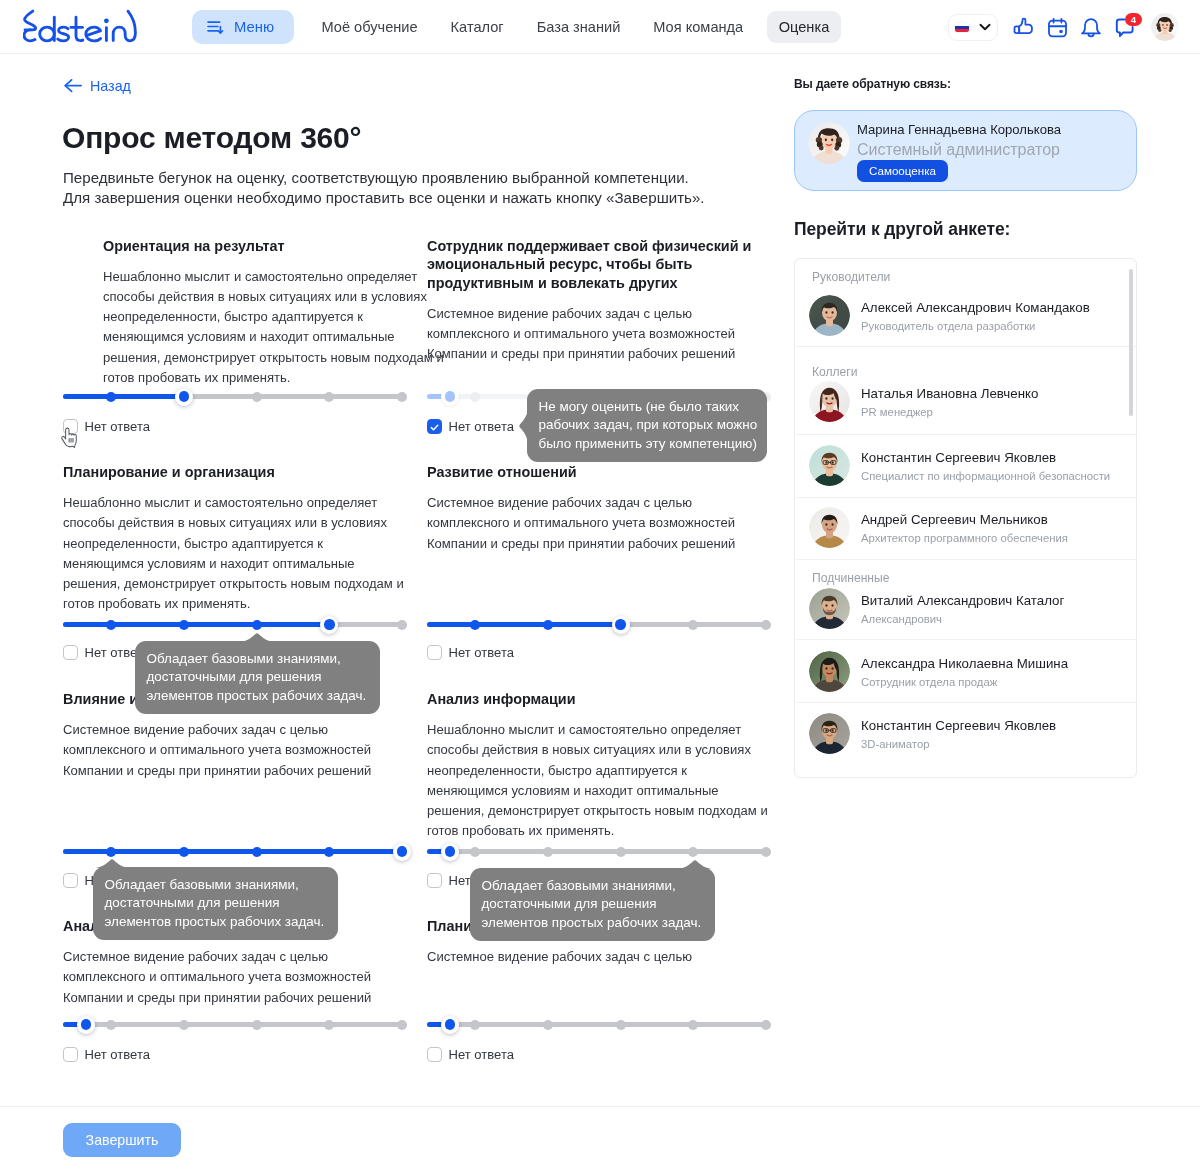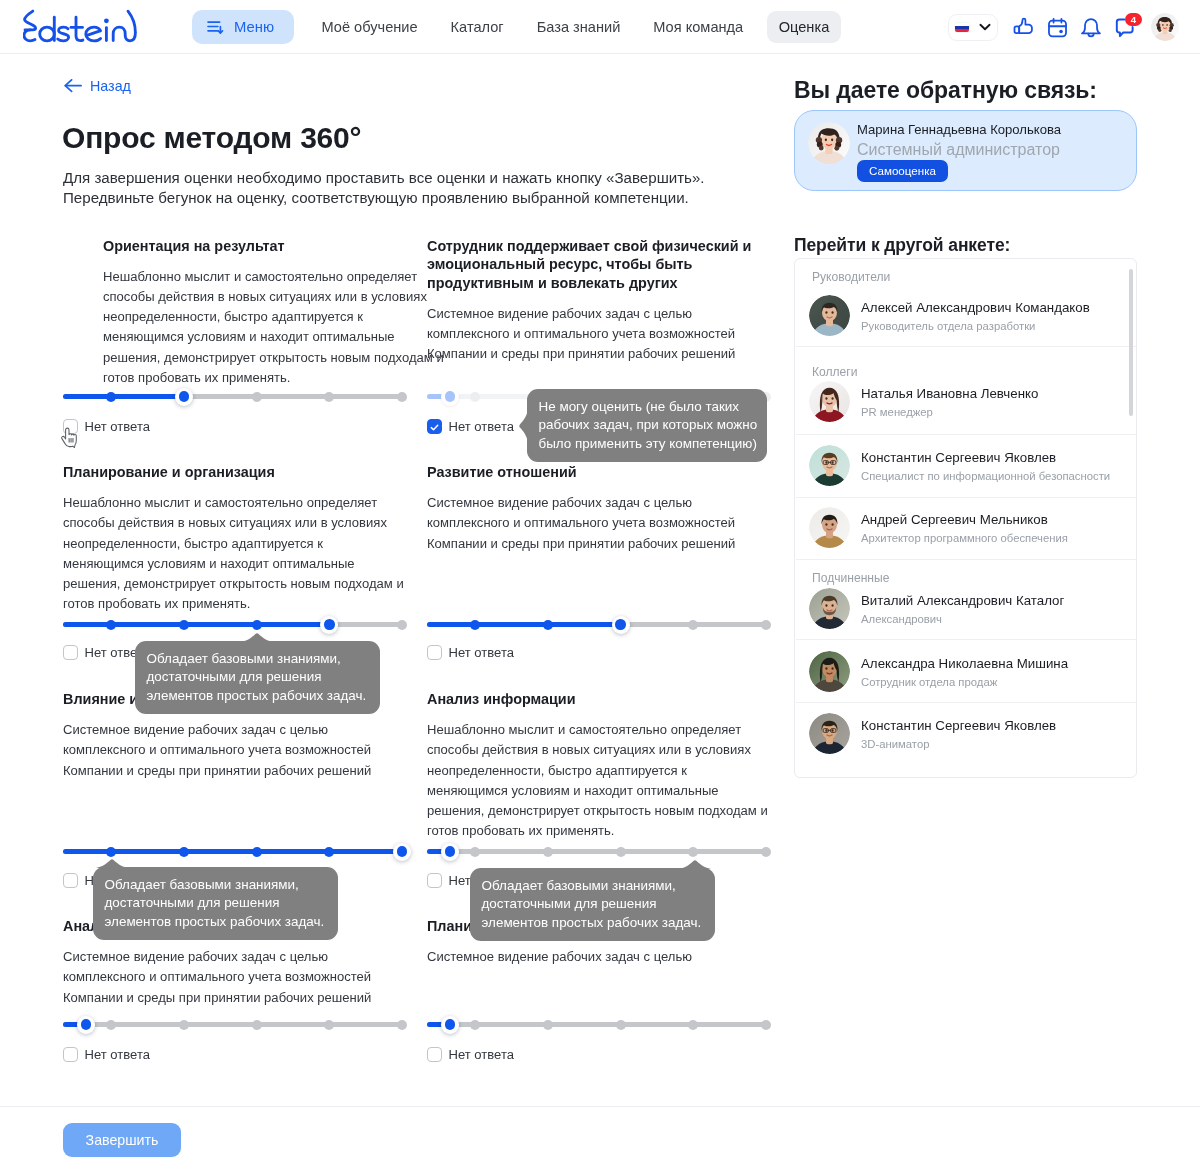--- a/index.html
+++ b/index.html
@@ -75,34 +75,34 @@
              background:#808080; border-radius:11px; }
   .tip .arw { position:absolute; }
   .tip .tx { position:relative; padding:8.5px 0 0 11.5px; white-space:pre-line; }
 
   .footer-line { position:absolute; left:0; top:1106px; width:1200px; height:1px; background:#eceef1; }
   .finish { position:absolute; left:63px; top:1123px; width:118px; height:34px; border-radius:9px;
             background:#6fa8f7; color:#fff; font-size:14.2px; display:flex; align-items:center;
             justify-content:center; }
 
   
-  .s-h1 { position:absolute; left:0; top:23px; font-size:23px; font-weight:700;
+  .s-h1 { position:absolute; left:0; top:23px; font-size:12px; font-weight:700;
           color:#1b1e24; letter-spacing:-0.1px; }
   .fb-card { position:absolute; left:0px; top:56px; width:343px; height:81px;
              background:#dcebfd; border:1.4px solid #9dc6fb; border-radius:20px;padding-left:22px; }
   .fb-card .av { position:absolute; left:13px; top:11px; width:42px; height:42px;
                  border-radius:50%; overflow:hidden; }
   .fb-name { position:absolute; left:62px; top:11px; font-size:13.1px; color:#1b1e24; }
   .fb-role { position:absolute; left:62px; top:30px; font-size:16px; color:#a0a6ae; }
   .fb-tag { position:absolute; left:62px; top:49px; background:#1150e0; color:#fff;
             font-size:11.6px; border-radius:7px; height:21.5px; padding:0 12px;
             display:flex; align-items:center; }
 
   .s-h2 { position:absolute; left:0; top:165px; font-size:17.5px; font-weight:700;
-          color:#1b1e24; letter-spacing:-0.1px;margin-top:16px; }
+          color:#1b1e24; letter-spacing:-0.1px; }
   .plist { position:absolute; left:0; top:204px; width:343px; height:520px;
            border:1px solid #e9ebee; border-radius:6px; background:#fff; }
   .pgroup { position:absolute; left:17px; font-size:12.1px; color:#9aa0a8; }
   .prow { position:absolute; left:0; width:100%; }
   .prow .av { position:absolute; left:14px; width:41px; height:41px; border-radius:50%; overflow:hidden; }
   .pname { position:absolute; left:66px; font-size:13.3px; color:#1b1e24; white-space:nowrap; }
   .prole { position:absolute; left:66px; font-size:11.3px; color:#9aa0a8; white-space:nowrap; }
   .pdiv { position:absolute; left:1px; width:341px; height:1px; background:#eff0f2; }
   .scroll { position:absolute; left:334px; top:10px; width:4px; height:147px;
             background:#d3d5da; border-radius:2px; }
@@ -254,22 +254,22 @@
     <g stroke="#1a63f0" stroke-width="1.75" fill="none" stroke-linecap="round" stroke-linejoin="round">
       <path d="M17.1 6.6H1.5"></path>
         <path d="M7.6 0.9 1.2 6.6l6.4 5.7"></path>
     </g>
   </svg>
   <span>Назад</span>
 </a>
 
 <h1 class="title">Опрос методом 360°</h1>
 <div class="lede">
+  <div>Передвиньте бегунок на оценку, соответствующую проявлению выбранной компетенции.</div>
   <div>Для завершения оценки необходимо проставить все оценки и нажать кнопку «Завершить».</div>
-  <div>Передвиньте бегунок на оценку, соответствующую проявлению выбранной компетенции.</div>
 </div>
 
 <div id="cells">
     <div class="cell" style="left: 63px; top: 236.5px; margin-left: 40px;">
       <div class="cname">Ориентация на результат</div>
       <div class="cdesc">Нешаблонно мыслит и самостоятельно определяет способы действия в новых ситуациях или в условиях неопределенности, быстро адаптируется к меняющимся условиям и находит оптимальные решения, демонстрирует открытость новым подходам и готов пробовать их применять.</div>
     </div>
     <div class="sl" style="left: 63px; top: 394px;">
       <div class="track"></div>
       <div class="fill" style="width:120.75px"></div>

